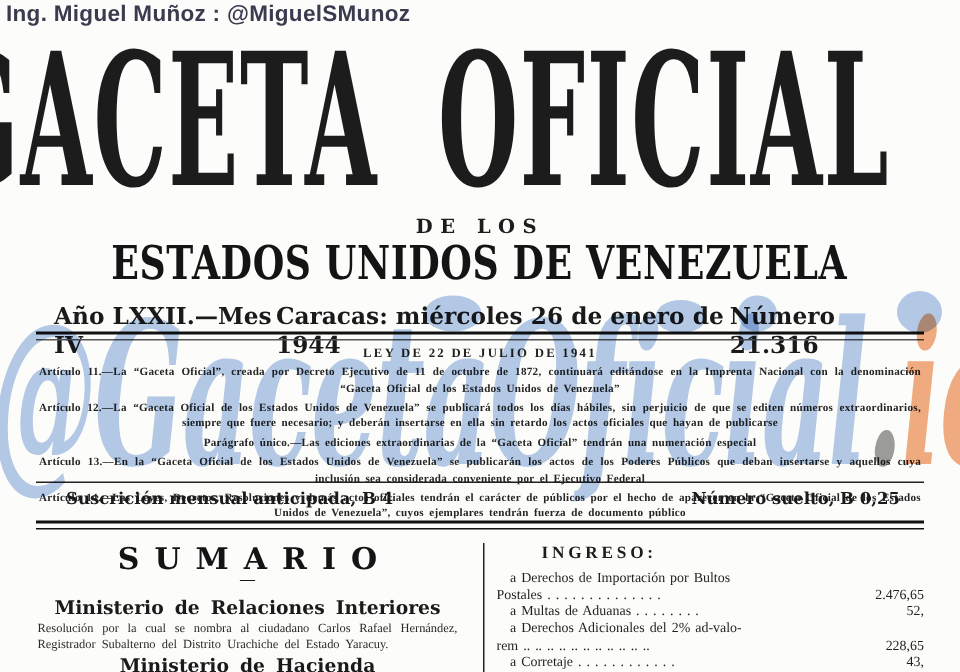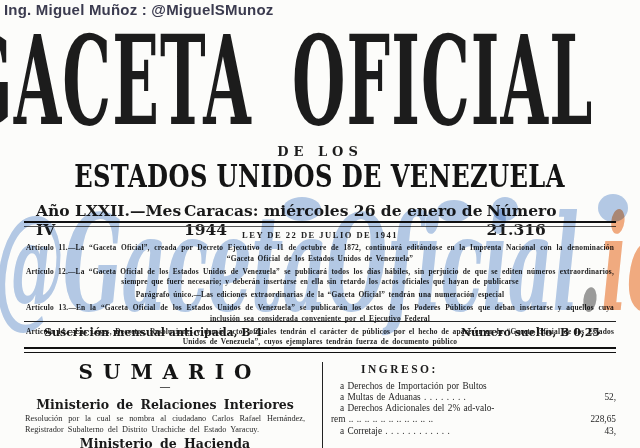--- a/index.html
+++ b/index.html
@@ -167,20 +167,24 @@
       <div class="ministry second">Ministerio de Hacienda</div>
     </div>
 
     <div class="divider"></div>
 
     <div class="col-right">
       <div class="ingreso-heading">INGRESO:</div>
       <div class="ledger-line indent">
         <span class="lbl">a Derechos de Importación por Bultos</span>
       </div>
+      <div class="ledger-line">
+        <span class="lbl">Postales . . . . . . . . . . . . . .</span>
+        <span class="val">2.476,65</span>
+      </div>
       <div class="ledger-line indent">
         <span class="lbl">a Multas de Aduanas . . . . . . . .</span>
         <span class="val">52,</span>
       </div>
       <div class="ledger-line indent">
         <span class="lbl">a Derechos Adicionales del 2% ad-valo-</span>
       </div>
       <div class="ledger-line">
         <span class="lbl">rem .. .. .. .. .. .. .. .. .. .. ..</span>
         <span class="val">228,65</span>

